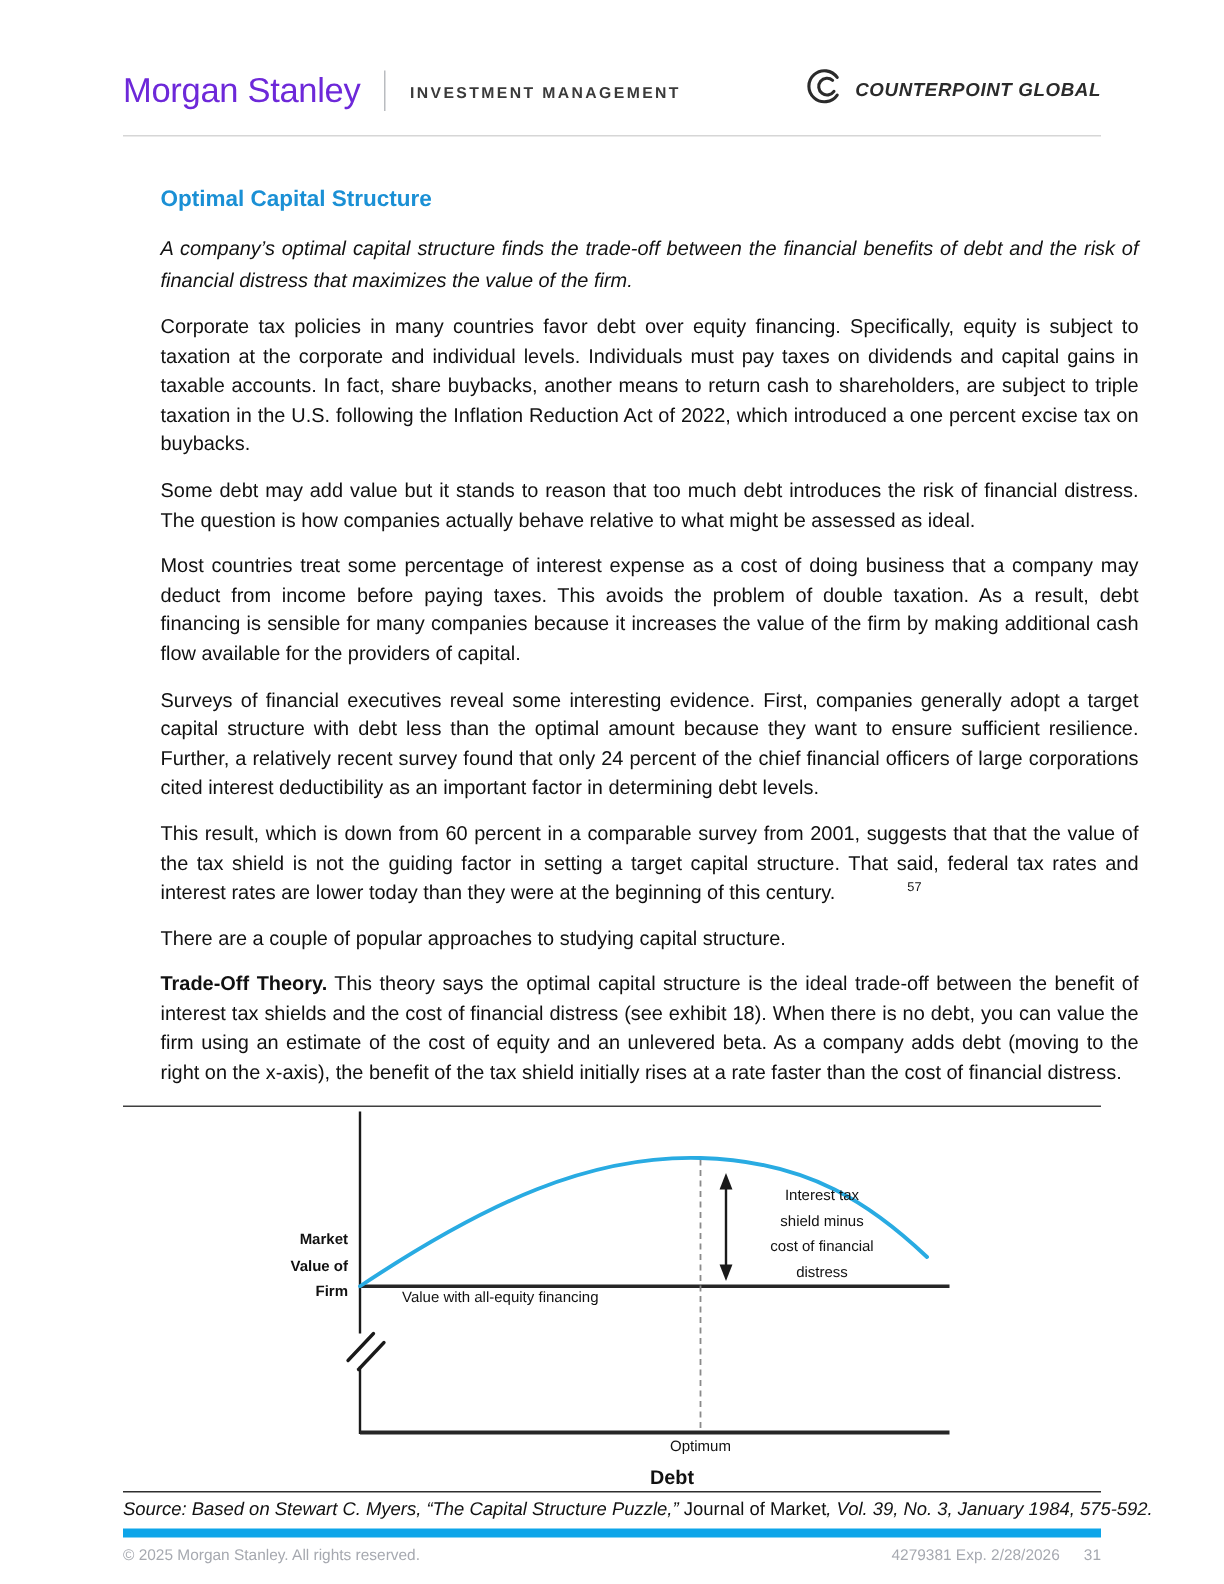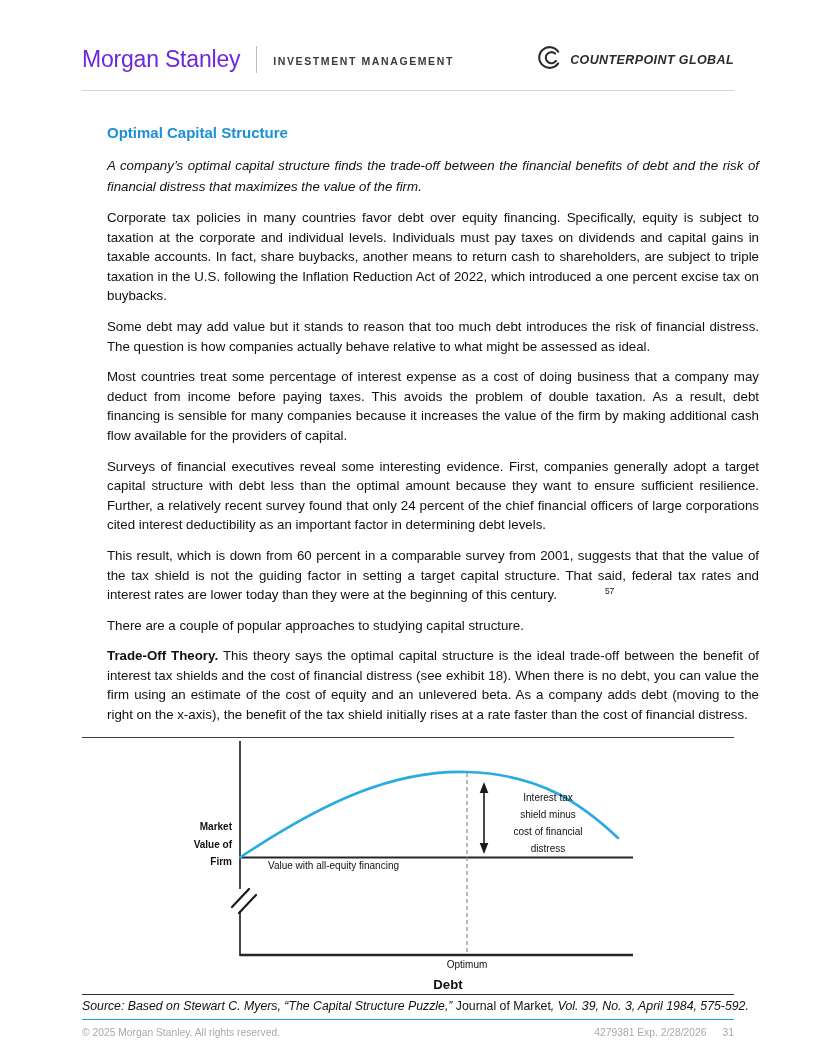--- a/index.html
+++ b/index.html
@@ -58,21 +58,21 @@
   .x-axis-label{left:316px;top:239px;width:100px;text-align:center;font-weight:bold;font-size:13.2px;}
   
   .source-note{
     position:absolute;left:82px;top:994px;width:652px;
     border-top:1.5px solid #2e2e2e;padding-top:4px;
     font-size:12.3px;color:#111;white-space:nowrap;
   }
   .source-note .it{font-style:italic;}
   .footer{
     position:absolute;left:82px;top:1019px;width:652px;
-    border-top:1px solid #0ea5e9;padding-top:7px;
+    border-top:6px solid #0ea5e9;padding-top:7px;
     display:flex;justify-content:space-between;align-items:baseline;
     font-size:10.3px;color:#a6a9b0;
   }
   .footer-right{display:flex;gap:16px;}
 </style>
 </head>
 <body>
 
 <div class="page">
 
@@ -140,21 +140,21 @@
     <div class="chart-label annotation-label">
       <span>Interest tax</span>
       <span>shield minus</span>
       <span>cost of financial</span>
       <span>distress</span>
     </div>
     <div class="chart-label optimum-label">Optimum</div>
     <div class="chart-label x-axis-label">Debt</div>
   </div>
 
-  <div class="source-note"><span class="it">Source: Based on Stewart C. Myers, “The Capital Structure Puzzle,” </span><span>Journal of Market</span><span class="it">, Vol. 39, No. 3, April 1984, 575-592.</span></div>
+  <div class="source-note"><span class="it">Source: Based on Stewart C. Myers, “The Capital Structure Puzzle,” </span><span>Journal of Market</span><span class="it">, Vol. 39, No. 3, January 1984, 575-592.</span></div>
 
   <div class="footer">
     <span>© 2025 Morgan Stanley. All rights reserved.</span>
     <span class="footer-right">
       <span>4279381 Exp. 2/28/2026</span>
       <span>31</span>
     </span>
   </div>
 
 </div>

